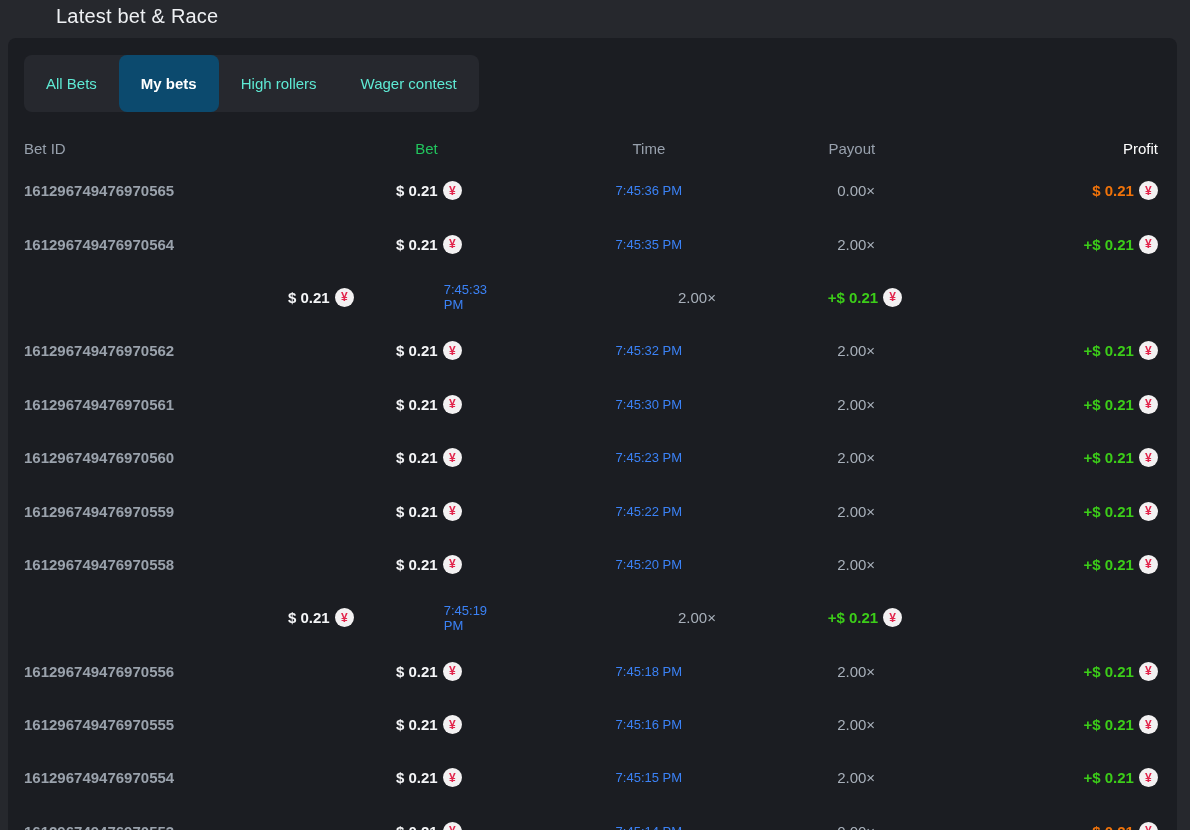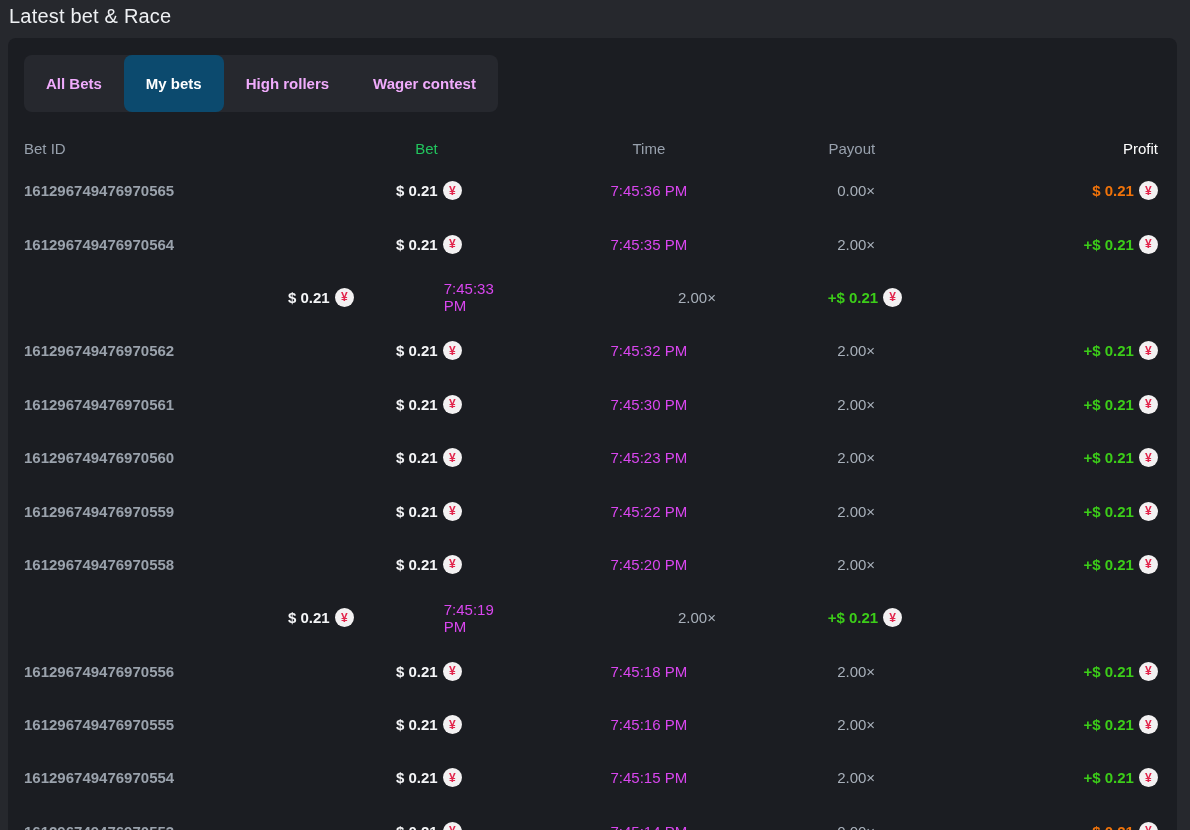--- a/index.html
+++ b/index.html
@@ -6,66 +6,66 @@
   html,body { width:1190px; height:830px; overflow:hidden; }
   body {
     background:#26282d;
     font-family:"Liberation Sans", sans-serif;
     position:relative;
   }
   .page-title {
     color:#eef0f3;
     font-size:20px;
     font-weight:500;
-    padding:5px 0 0 9px;
+    padding:5px 0 0 20px;
     letter-spacing:.2px;
+    margin-left:36px;
   }
   .panel {
     position:absolute;
     left:8px; top:38px;
     width:1169px; height:812px;
     background:#1b1d22;
     border-radius:8px 8px 0 0;
     padding:0 16px;
   }
   .tabbar {
     margin-top:17px;
     display:inline-flex;
     background:#26282e;
     border-radius:8px;
     height:57px;
     overflow:hidden;
   }
   .tab {
     display:flex; align-items:center;
     padding:0 22px;
-    color:#f0abfc;
+    color:#5eead4;
     font-size:15px;
     cursor:pointer;
     border-radius:8px;
     white-space:nowrap;
-    font-weight:bold;
   }
   .tab.active {
     background:#0c4a6e;
     color:#ffffff;
     font-weight:700;
   }
   .grid-row {
     display:grid;
     grid-template-columns:29% 9.5% 25% 14% 22.5%;
     align-items:center;
   }
   .thead { height:52px; }
   .thead .cell { color:#98a1ad; font-size:15px; font-weight:400;margin-top:20px; }
   .trow { height:53.4px; }
   .c-id    { text-align:left; color:#9aa2ac; font-size:15px;font-weight:bold; }
   .c-bet   { display:flex; justify-content:flex-end; align-items:center; gap:5px;
              color:#f4f5f7; font-weight:700; font-size:15px; }
-  .c-time  { text-align:center; padding-left:90px; color:#d946ef; font-size:15px; }
+  .c-time  { text-align:center; padding-left:90px; color:#3b82f6; font-size:13px; }
   .c-pay   { text-align:right; padding-right:30px; color:#a8b0ba; font-size:15px; }
   .c-profit{ display:flex; justify-content:flex-end; align-items:center; gap:5px;
              font-weight:700; font-size:15px; padding-right:3px; }
   .thead .c-bet { font-weight:400; color:#22c55e; padding-right:24px; }
   .thead .c-profit { font-weight:400; color:#ffffff; }
   .c-profit.win  { color:var(--win,#3ccd19); }
   .c-profit.loss { color:var(--loss,#f0730a); }
   .coin {
     width:19px; height:19px; border-radius:50%;
     background:#f3f1f2;

